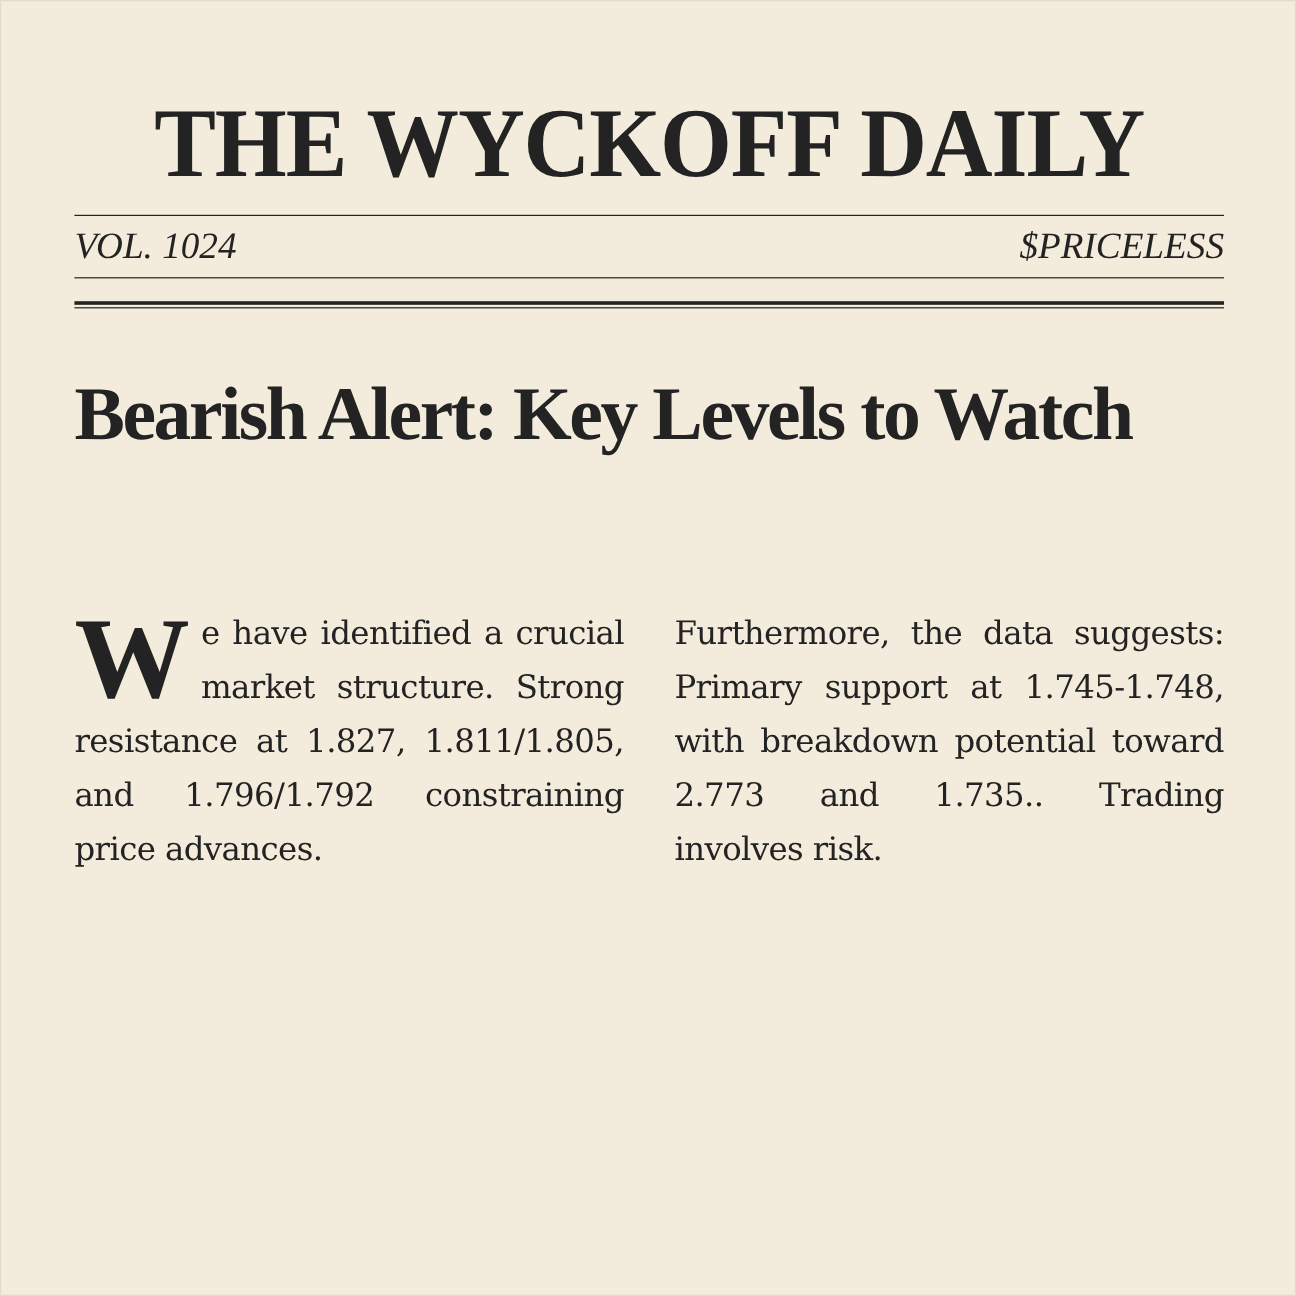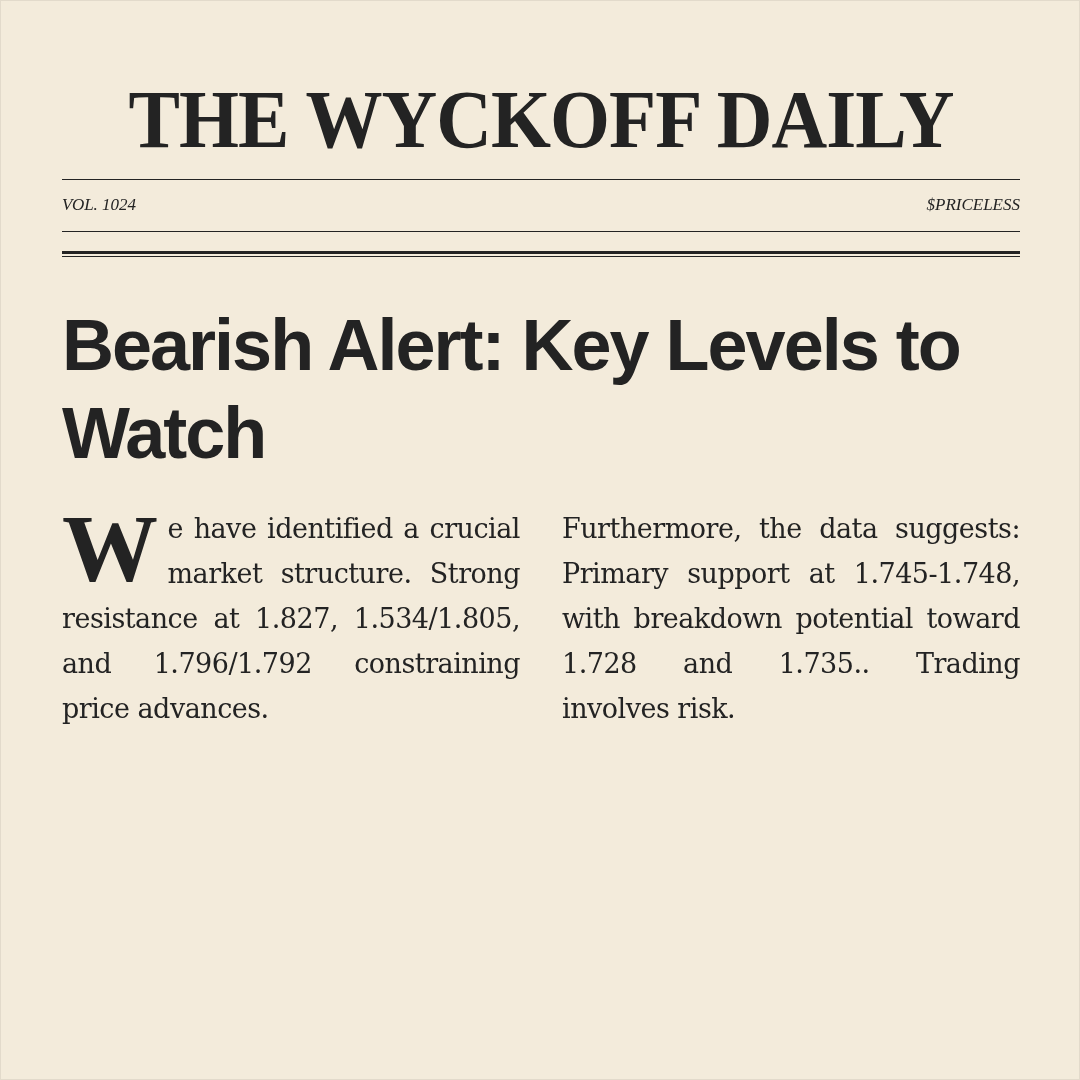--- a/index.html
+++ b/index.html
@@ -28,29 +28,29 @@
   .rule { position: absolute; left: 61px; width: 958px; background: #232323; }
   .rule.r1 { top: 178px; height: 1px; }
   .rule.r2 { top: 230px; height: 1px; }
   .rule.r3 { top: 250px; height: 3px; }
   .rule.r4 { top: 255px; height: 1px; }
   .meta {
     position: absolute; left: 61px; top: 189px; width: 958px;
     display: flex; justify-content: space-between; align-items: flex-end;
     font-family: "Liberation Serif", serif;
     font-style: italic;
-    font-size: 17px;
+    font-size: 31px;
     line-height: 30px;
     color: #232323;
   }
   .headline {
     position: absolute; left: 61px; top: 300px; width: 958px;
-    font-family: Liberation Sans, sans-serif;
+    font-family: Liberation Serif, serif;
     font-weight: bold;
-    font-size: 72px;
+    font-size: 63px;
     line-height: 88px;
     letter-spacing: -2px;
     color: #232323;
   }
   .columns {
     position: absolute; left: 61px; top: 505px; width: 958px;
     display: flex; justify-content: space-between;
   }
   .col {
     width: 458px;
@@ -83,18 +83,18 @@
   <span>$PRICELESS</span>
 </div>
 <div class="rule r2"></div>
 <div class="rule r3"></div>
 <div class="rule r4"></div>
 
 <div class="headline">Bearish Alert: Key Levels to Watch</div>
 
 <div class="columns">
   <div class="col">
-    <span class="dropcap">W</span><span>e have identified a crucial market structure. Strong resistance at 1.827, 1.534/1.805, and 1.796/1.792 constraining price advances.</span>
+    <span class="dropcap">W</span><span>e have identified a crucial market structure. Strong resistance at 1.827, 1.811/1.805, and 1.796/1.792 constraining price advances.</span>
   </div>
   <div class="col">
-    <span>Furthermore, the data suggests: Primary support at 1.745-1.748, with breakdown potential toward 1.728 and 1.735.. Trading involves risk.</span>
+    <span>Furthermore, the data suggests: Primary support at 1.745-1.748, with breakdown potential toward 2.773 and 1.735.. Trading involves risk.</span>
   </div>
 </div>
 
 </body></html>

